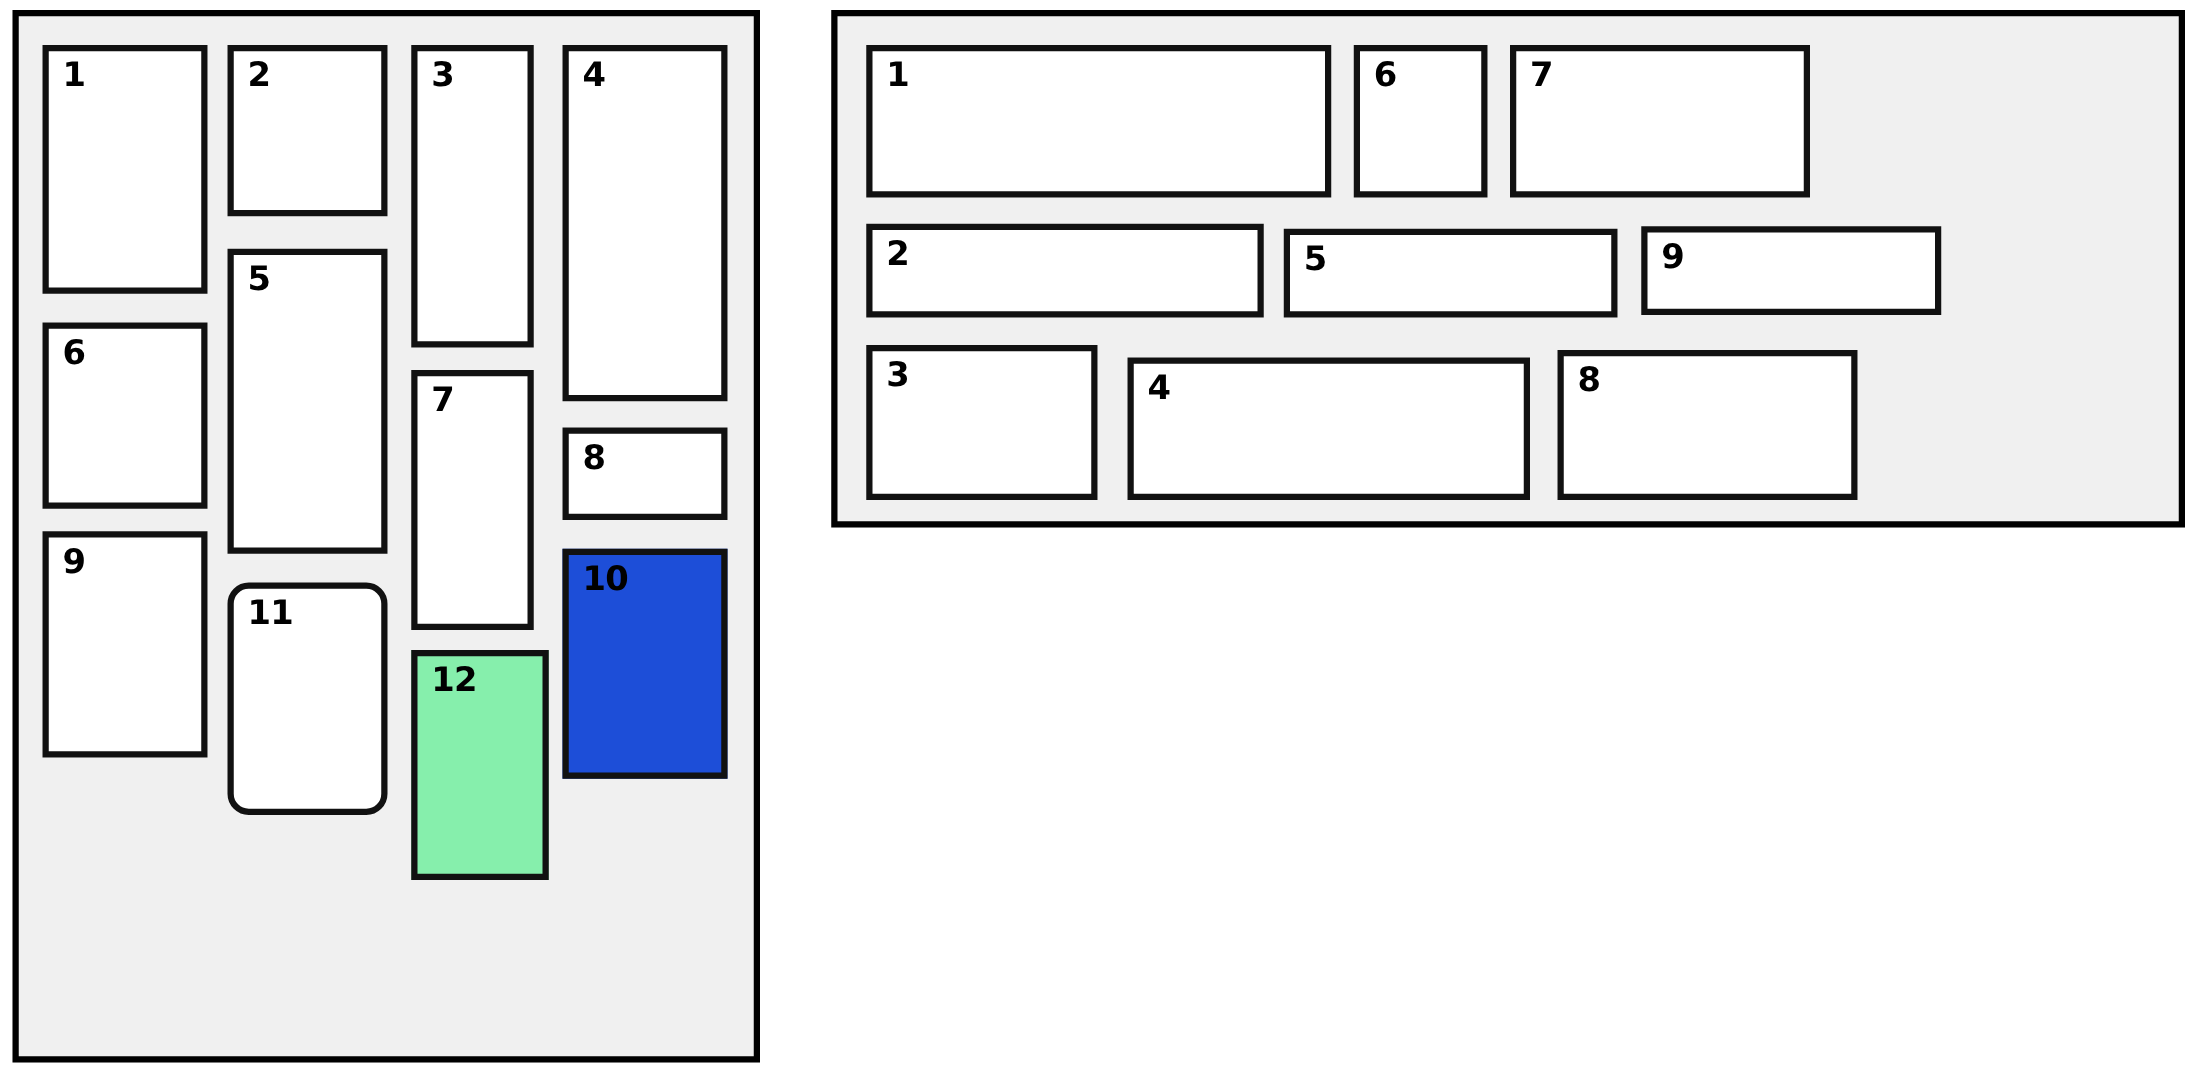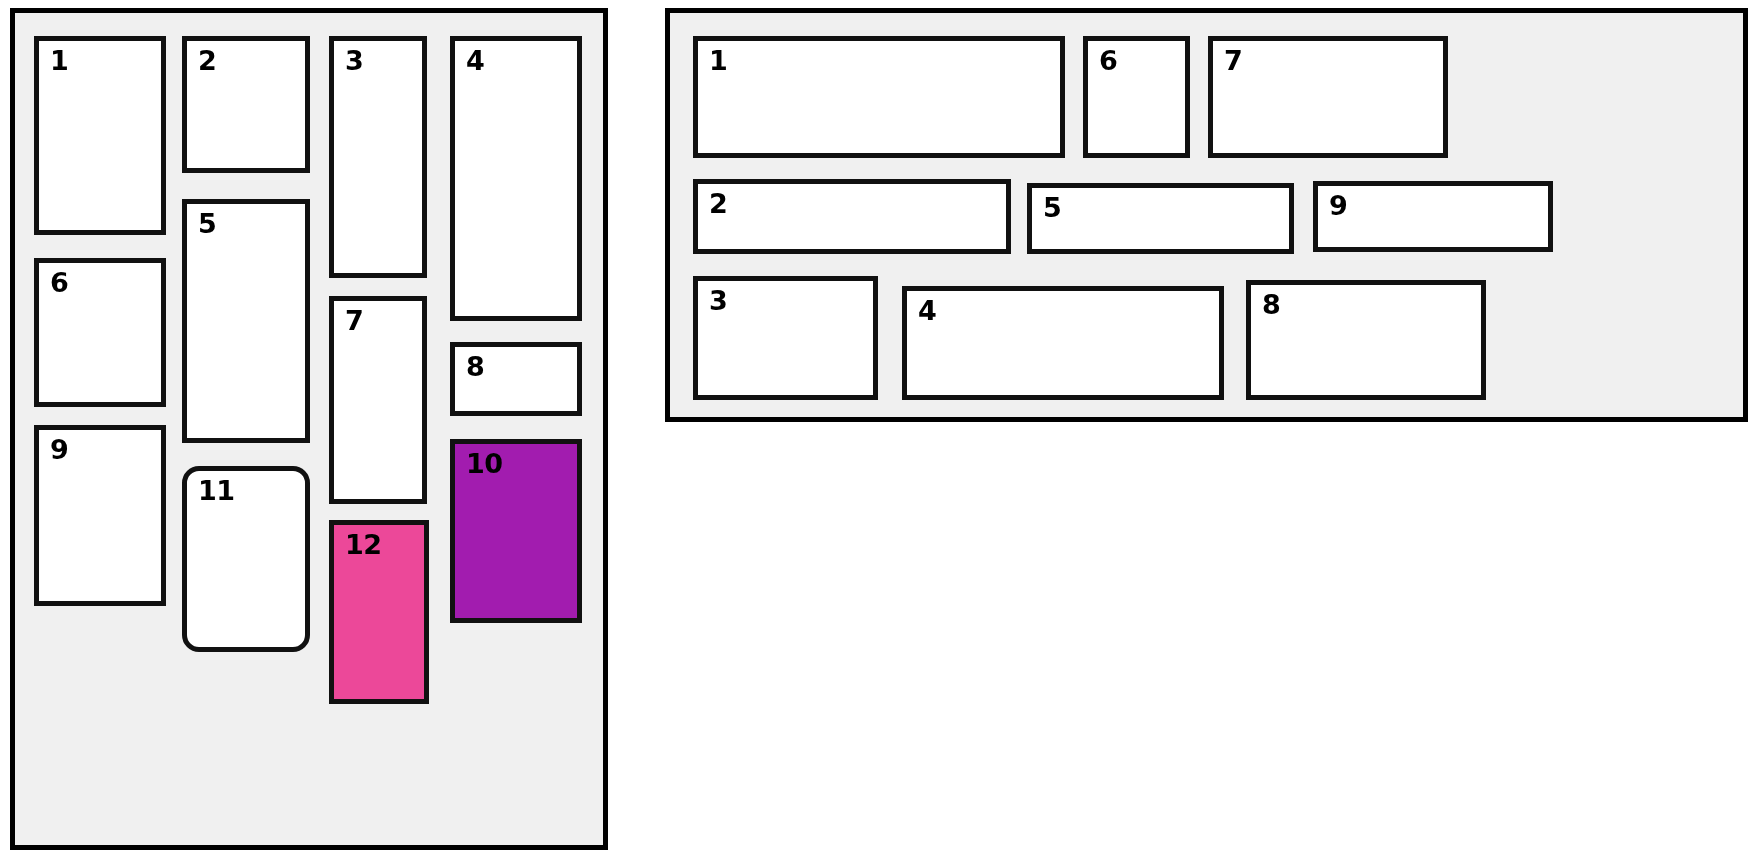--- a/index.html
+++ b/index.html
@@ -72,27 +72,27 @@
       </div>
       <div class="cell" style="left: 314px; top: 283px; width: 98px; height: 208px; background: rgb(255, 255, 255);">
         <span class="cell-label">7</span>
       </div>
       <div class="cell" style="left: 435px; top: 329px; width: 132px; height: 74px; background: rgb(255, 255, 255);">
         <span class="cell-label">8</span>
       </div>
       <div class="cell" style="left: 19px; top: 412px; width: 132px; height: 181px; background: rgb(255, 255, 255);">
         <span class="cell-label">9</span>
       </div>
-      <div class="cell" style="left: 435px; top: 426px; width: 132px; height: 184px; background: #a21caf;">
+      <div class="cell" style="left: 435px; top: 426px; width: 132px; height: 184px; background: #1d4ed8;">
         <span class="cell-label">10</span>
       </div>
       <div class="cell" style="left: 167px; top: 453px; width: 128px; height: 186px; background: rgb(255, 255, 255); border-radius: 17px;">
         <span class="cell-label">11</span>
       </div>
-      <div class="cell" style="left: 314px; top: 507px; width: 100px; height: 184px; background: #ec4899;">
+      <div class="cell" style="left: 314px; top: 507px; width: 110px; height: 184px; background: #86efac;">
         <span class="cell-label">12</span>
       </div>
     </div>
     <div class="panel" style="left: 665px; top: 8px; width: 1083px; height: 414px; background: rgb(240, 240, 240); border-color: rgb(0, 0, 0);">
       <div class="cell" style="left: 23px; top: 23px; width: 372px; height: 122px; background: rgb(255, 255, 255);">
         <span class="cell-label">1</span>
       </div>
       <div class="cell" style="left: 413px; top: 23px; width: 107px; height: 122px; background: rgb(255, 255, 255);">
         <span class="cell-label">6</span>
       </div>

